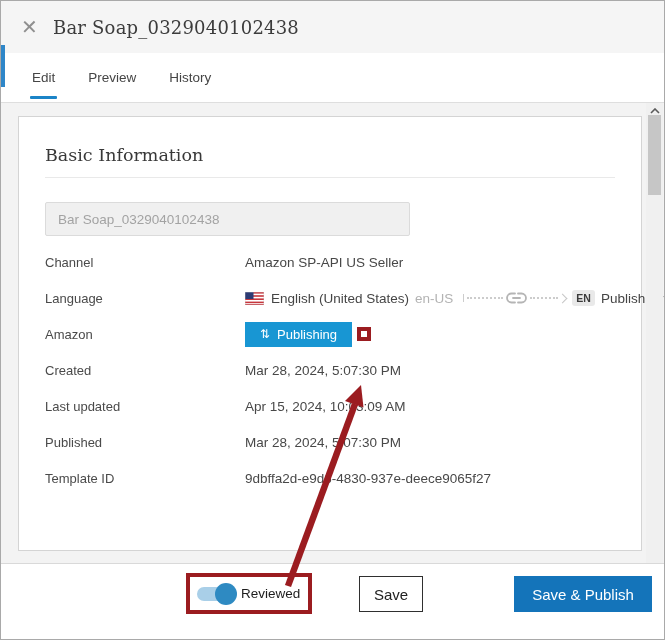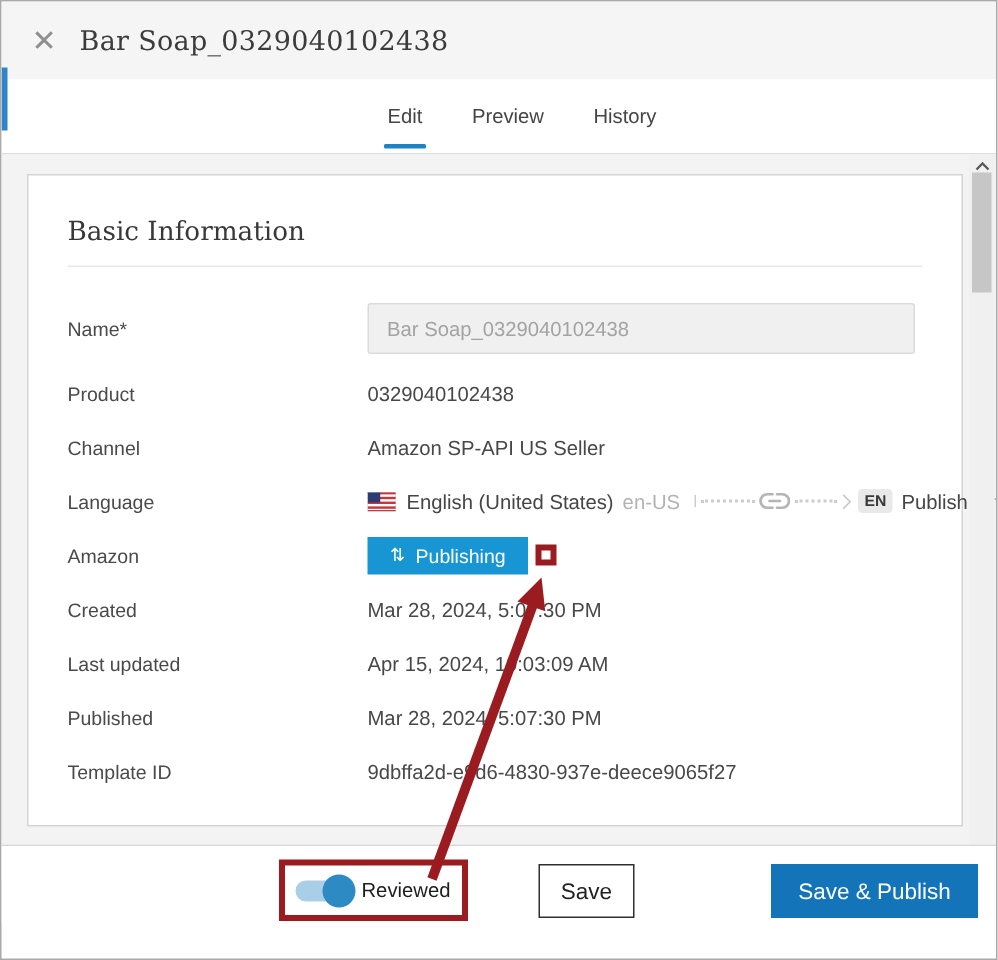--- a/index.html
+++ b/index.html
@@ -24,21 +24,21 @@
   }
   .win-title {
     font-family:"DejaVu Serif", serif; font-size:18px; color:#3c3c3c;
     margin-left:6px; letter-spacing:.2px;
   }
 
   
   .tabbar {
     position:absolute; left:0; top:52px; width:663px; height:50px;
     background:#fff; border-bottom:1px solid #dedede;
-    display:flex; align-items:center; padding-left:31px; gap:33px;justify-content:center;
+    display:flex; align-items:center; padding-left:31px; gap:33px;
   }
   .tab { font-size:13.5px; color:#454545; position:relative; height:100%;
          display:flex; align-items:center; cursor:pointer; }
   .tab.active::after {
     content:""; position:absolute; left:-2px; right:-2px; bottom:3px;
     height:3px; background:#1b84c7; border-radius:1px;
   }
   .focus-strip { position:absolute; left:0; top:44px; width:4px; height:42px; background:#2e86c8; }
 
   
@@ -157,30 +157,25 @@
   <div class="tab">History</div>
 </div>
 <div class="focus-strip"></div>
 
 <div class="scrollarea">
   <div class="panel">
     <div class="section-heading">Basic Information</div>
     <div class="divider"></div>
 
     <div class="row name-row">
-      <div class="lbl">Name*</div>
       <div class="val">
         <input class="name-input" readonly="" value="Bar Soap_0329040102438" style="">
       </div>
     </div>
 
-    <div class="row">
-      <div class="lbl">Product</div>
-      <div class="val">0329040102438</div>
-    </div>
 
     <div class="row">
       <div class="lbl">Channel</div>
       <div class="val">Amazon SP-API US Seller</div>
     </div>
 
     <div class="row">
       <div class="lbl">Language</div>
       <div class="val">
         <svg class="flag" width="19" height="13" viewBox="0 0 19 13">

